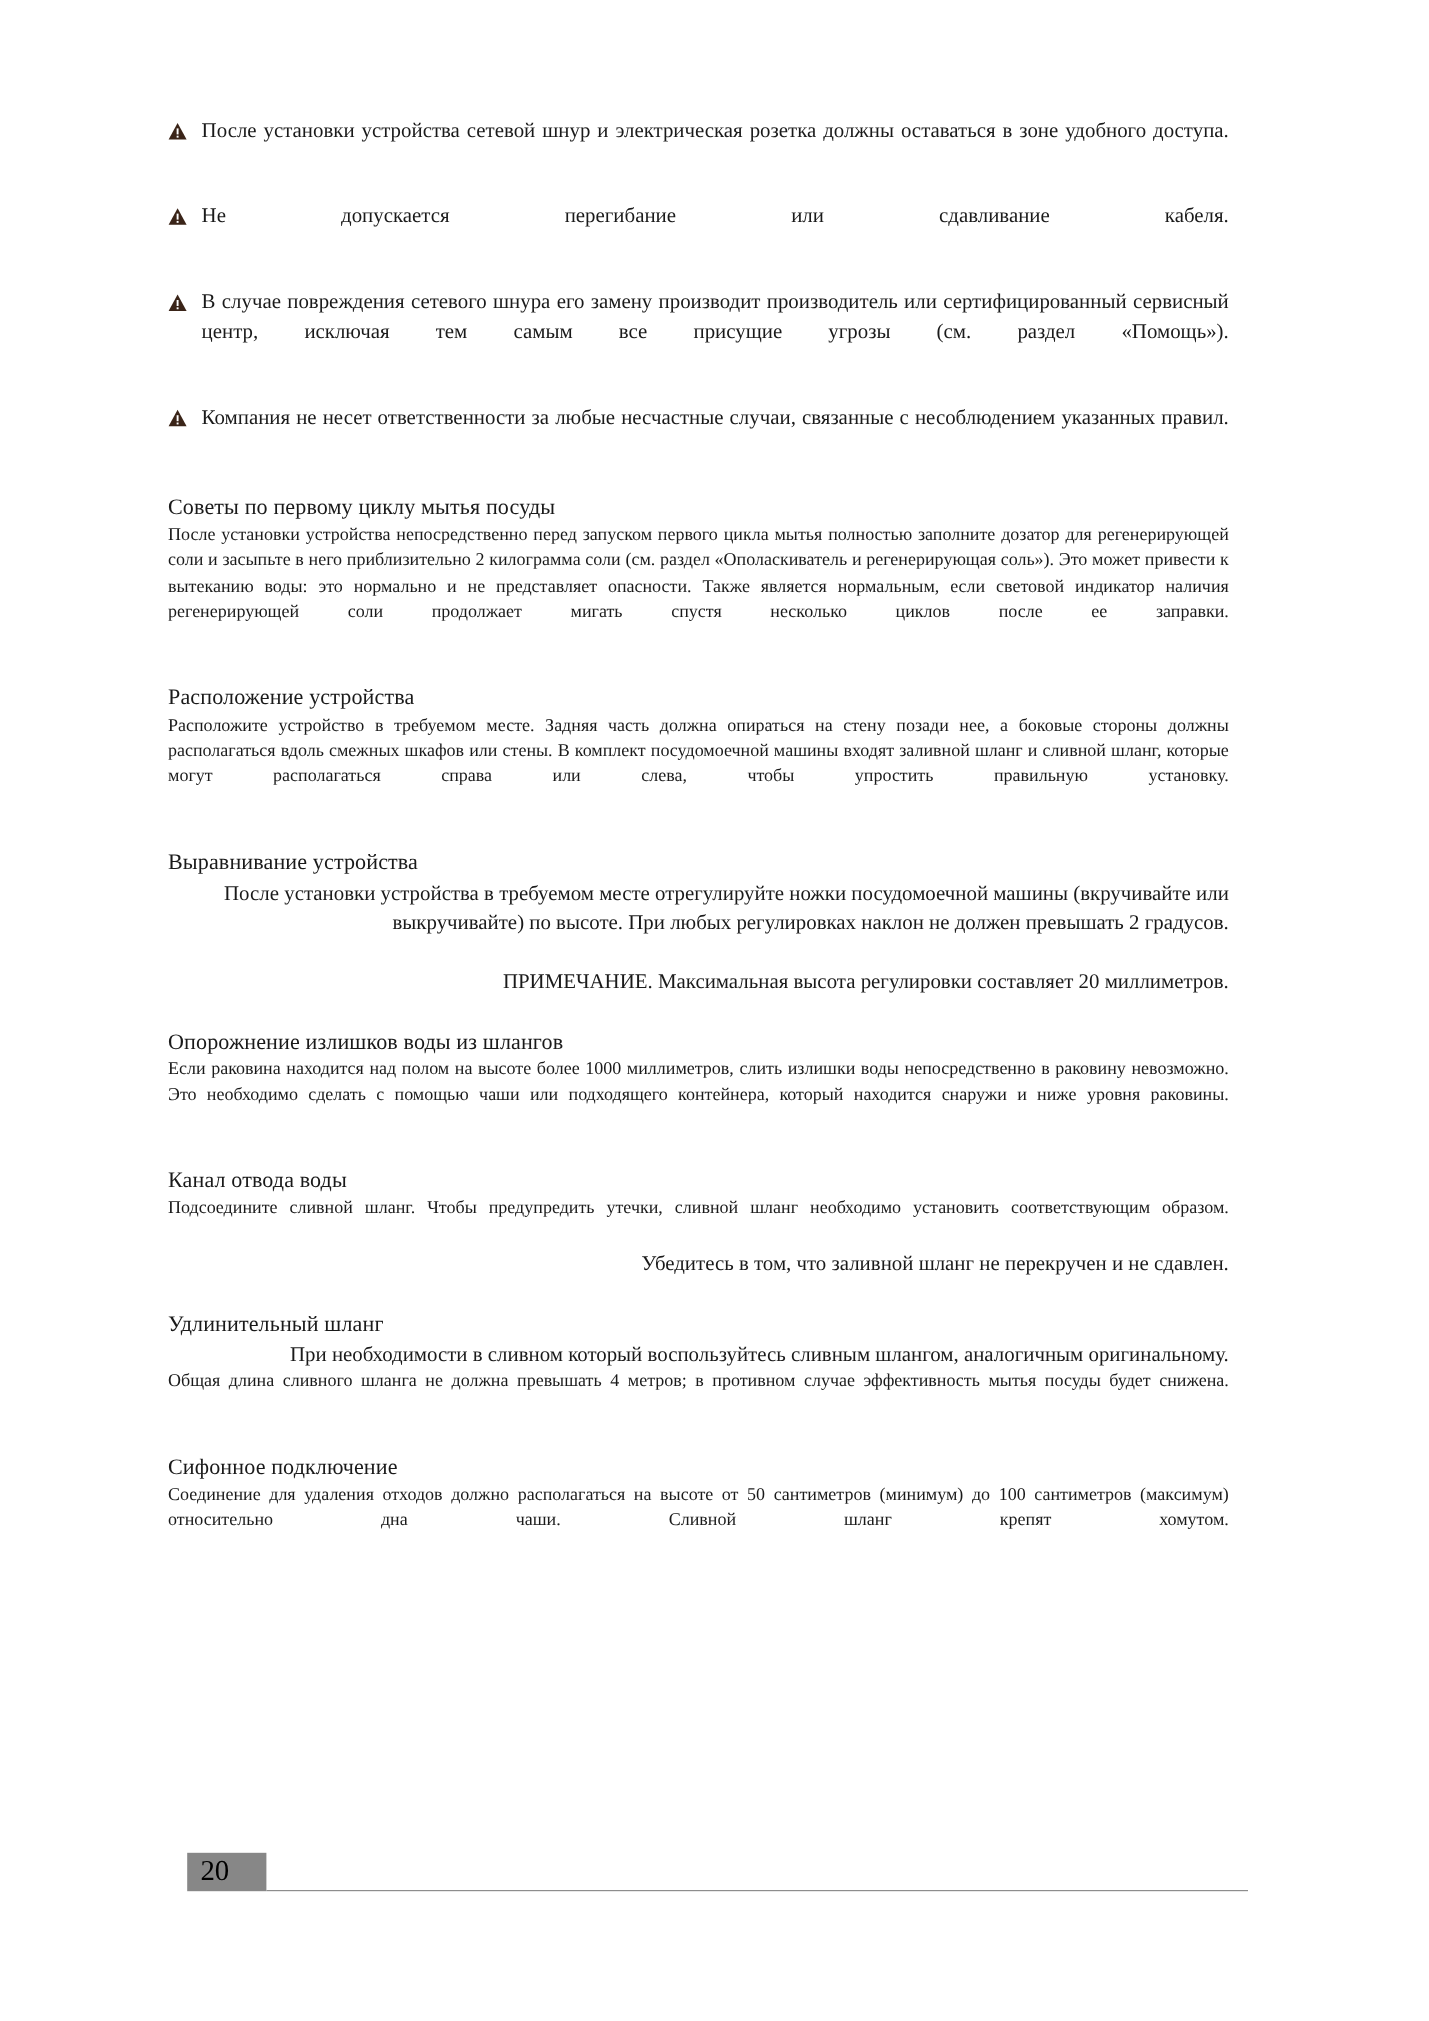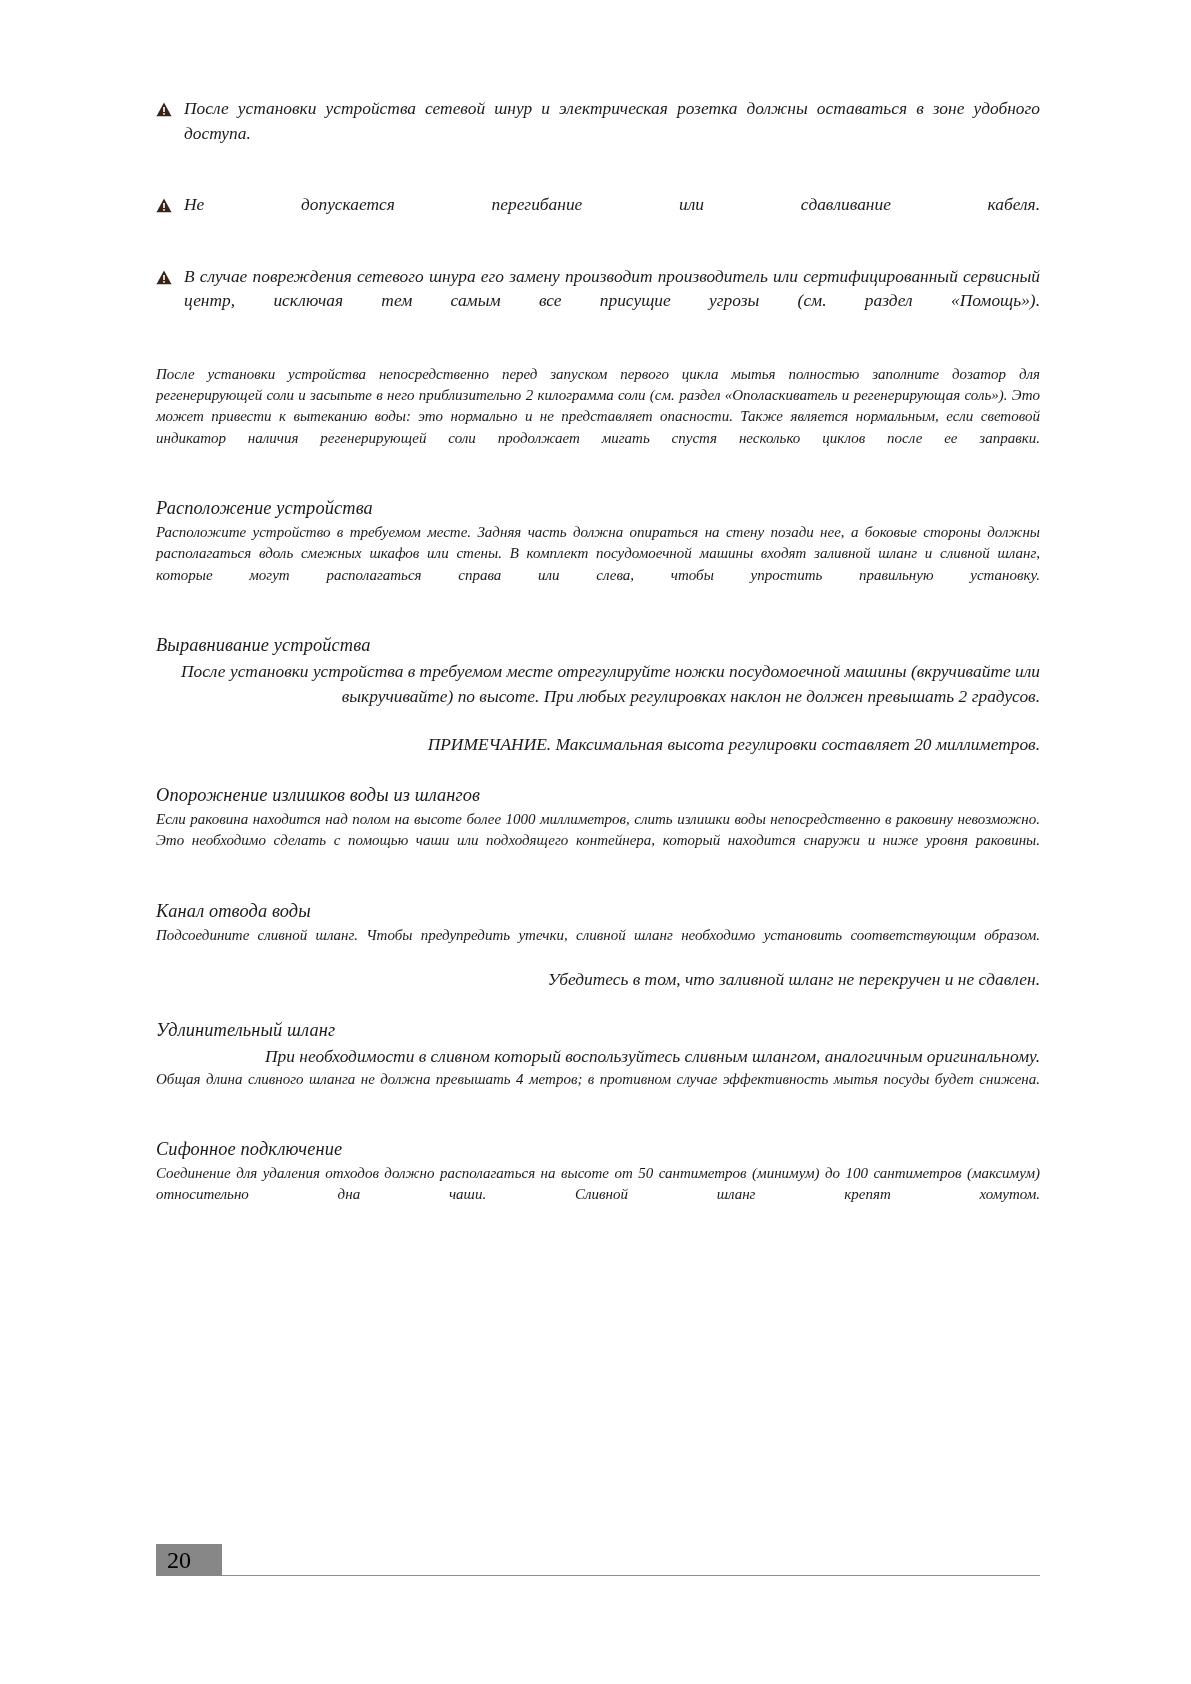--- a/index.html
+++ b/index.html
@@ -20,24 +20,23 @@
   .page {
     position: absolute;
     left: 0; top: 0;
     width: 1191px;
     height: 1684px;
     background: #fff;
   }
 
   .content {
     position: absolute;
-    left: 156px;
+    left: 140px;
     top: 96px;
     width: 884px;
-    font-style: italic;
   }
 
   
   .warn-list {
     margin: 0 0 0 0;
     padding: 0;
     list-style: none;
   }
   .warn-item {
     position: relative;
@@ -158,23 +157,34 @@
       <li class="warn-item">
         <span class="warn-icon">
           <svg viewBox="0 0 16 15" width="16" height="15" aria-hidden="true">
             <polygon points="8,0.5 15.5,14.2 0.5,14.2" fill="#3a2418"></polygon>
             <rect x="7.2" y="5.0" width="1.6" height="5.0" fill="#ffffff"></rect>
             <rect x="7.2" y="11.1" width="1.6" height="1.6" fill="#ffffff"></rect>
           </svg>
         </span>
         <span>В случае повреждения сетевого шнура его замену производит производитель или сертифицированный сервисный центр, исключая тем самым все присущие угрозы (см. раздел «Помощь»).</span>
       </li>
+      <li class="warn-item">
+        <span class="warn-icon">
+          <svg viewBox="0 0 16 15" width="16" height="15" aria-hidden="true">
+            <polygon points="8,0.5 15.5,14.2 0.5,14.2" fill="#3a2418"></polygon>
+            <rect x="7.2" y="5.0" width="1.6" height="5.0" fill="#ffffff"></rect>
+            <rect x="7.2" y="11.1" width="1.6" height="1.6" fill="#ffffff"></rect>
+          </svg>
+        </span>
+        <span>Компания не несет ответственности за любые несчастные случаи, связанные с несоблюдением указанных правил.</span>
+      </li>
     </ul>
 
     <div class="section">
+      <h2 class="section-title">Советы по первому циклу мытья посуды</h2>
       <p class="section-para">После установки устройства непосредственно перед запуском первого цикла мытья полностью заполните дозатор для регенерирующей соли и засыпьте в него приблизительно 2 килограмма соли (см. раздел «Ополаскиватель и регенерирующая соль»). Это может привести к вытеканию воды: это нормально и не представляет опасности. Также является нормальным, если световой индикатор наличия регенерирующей соли продолжает мигать спустя несколько циклов после ее заправки.</p>
     </div>
 
     <div class="section">
       <h2 class="section-title">Расположение устройства</h2>
       <p class="section-para">Расположите устройство в требуемом месте. Задняя часть должна опираться на стену позади нее, а боковые стороны должны располагаться вдоль смежных шкафов или стены. В комплект посудомоечной машины входят заливной шланг и сливной шланг, которые могут располагаться справа или слева, чтобы упростить правильную установку.</p>
     </div>
 
     <div class="section">
       <h2 class="section-title">Выравнивание устройства</h2>

